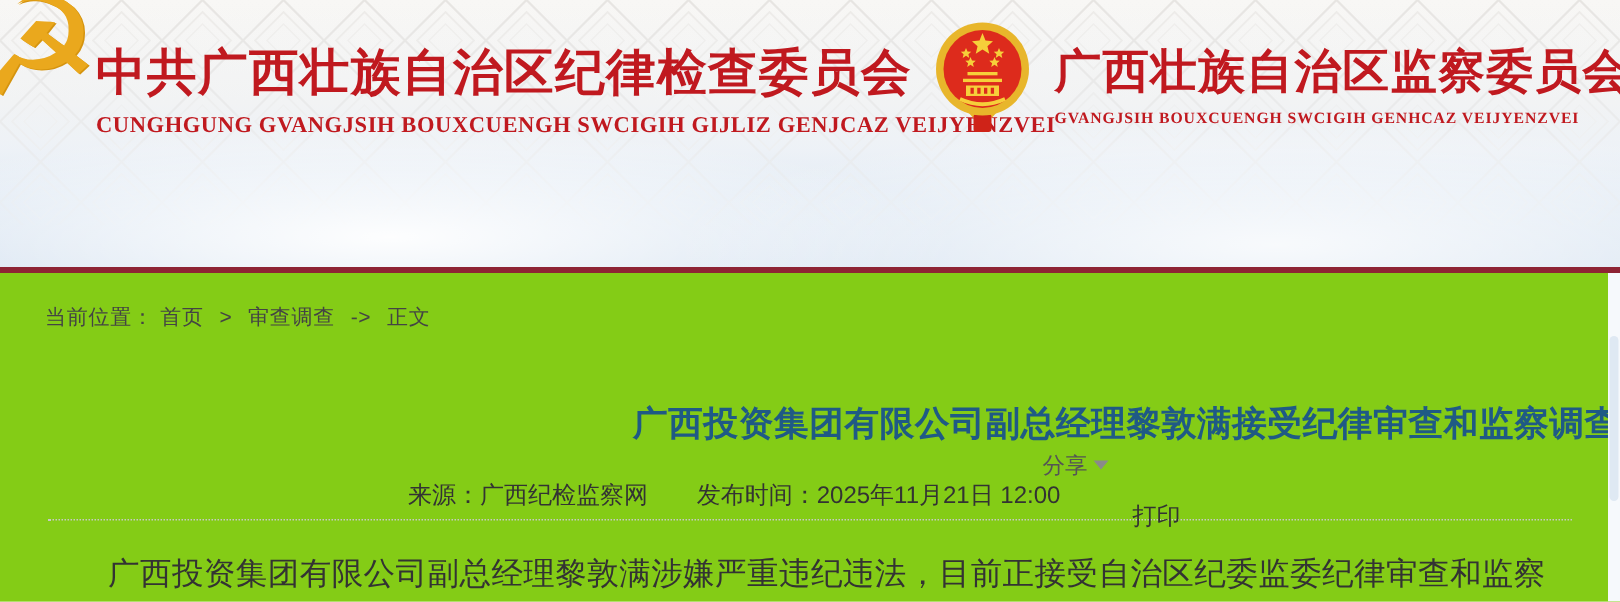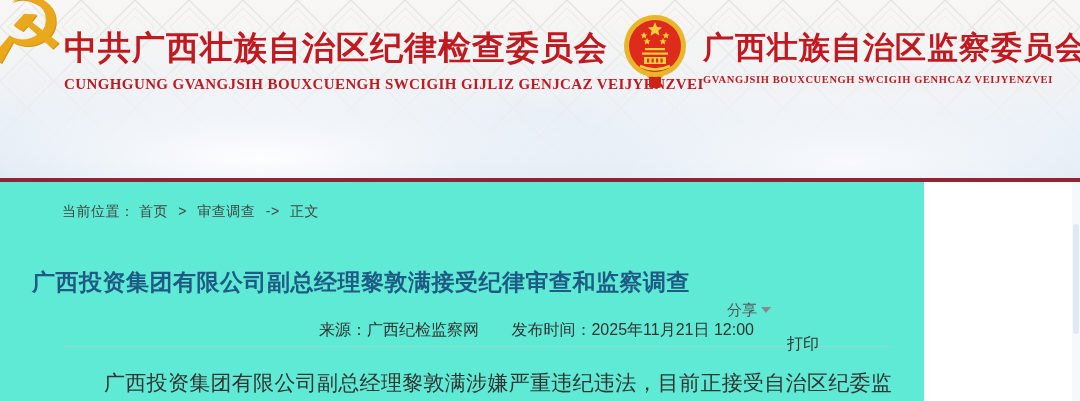--- a/index.html
+++ b/index.html
@@ -43,40 +43,40 @@
   .org-sub{
     font-weight:bold;color:#c0191f;white-space:nowrap;margin-top:5px;
     font-family:"Liberation Serif","DejaVu Serif",serif;
   }
   .org-left .org-sub{font-size:15px;letter-spacing:0.4px;}
   .org-right .org-sub{font-size:10.5px;letter-spacing:0.6px;}
   .nat-emblem{position:absolute;left:0;top:0;}
   
   .red-divider{width:1080px;height:4px;background:#8e2434;}
   
-  .content{position:relative;width:892px;height:219px;background:#5eead4;padding-left:32px;}
+  .content{position:relative;width:1080px;height:219px;background:#84cc16;}
   .breadcrumb{
     padding:21px 0 0 30px;font-size:14px;color:#444;letter-spacing:0.5px;
   }
   .breadcrumb a{color:#444;text-decoration:none;cursor:pointer;}
   .bc-sep{margin:0 6px;color:#444;}
   .article-title{
-    margin-top:46px;text-align:left;
+    margin-top:46px;text-align:right;
     font-size:23px;font-weight:bold;color:#1f5a85;letter-spacing:0.5px;
   }
   .meta-area{position:relative;height:44px;margin-top:0;font-size:16px;color:#333;}
   .share{
     position:absolute;left:695px;top:3px;font-size:15px;color:#555;cursor:pointer;
   }
   .caret-down{
     display:inline-block;margin-left:4px;vertical-align:2px;
     width:0;height:0;border-left:5px solid transparent;border-right:5px solid transparent;
     border-top:6px solid #8a8a8a;
   }
-  .meta-line{position:absolute;left:287px;top:22px;white-space:nowrap;}
+  .meta-line{position:absolute;left:272px;top:22px;white-space:nowrap;}
   .meta-time{margin-left:28px;}
   .print{position:absolute;left:755px;top:36px;color:#333;cursor:pointer;}
   .dotted-sep{margin:4px 32px 0 32px;border-top:1px dotted #c8c8c8;height:0;}
   .article-body{
     margin:20px 30px 0 30px;font-size:21px;color:#333;line-height:1.5;
     text-indent:2em;letter-spacing:0.3px;
   }
   
   .scrollbar{position:absolute;right:0;top:182px;width:8px;height:219px;background:#f6f9fc;}
   .scroll-thumb{position:absolute;right:1px;top:42px;width:6px;height:110px;background:#dfe9f3;border-radius:3px;}

